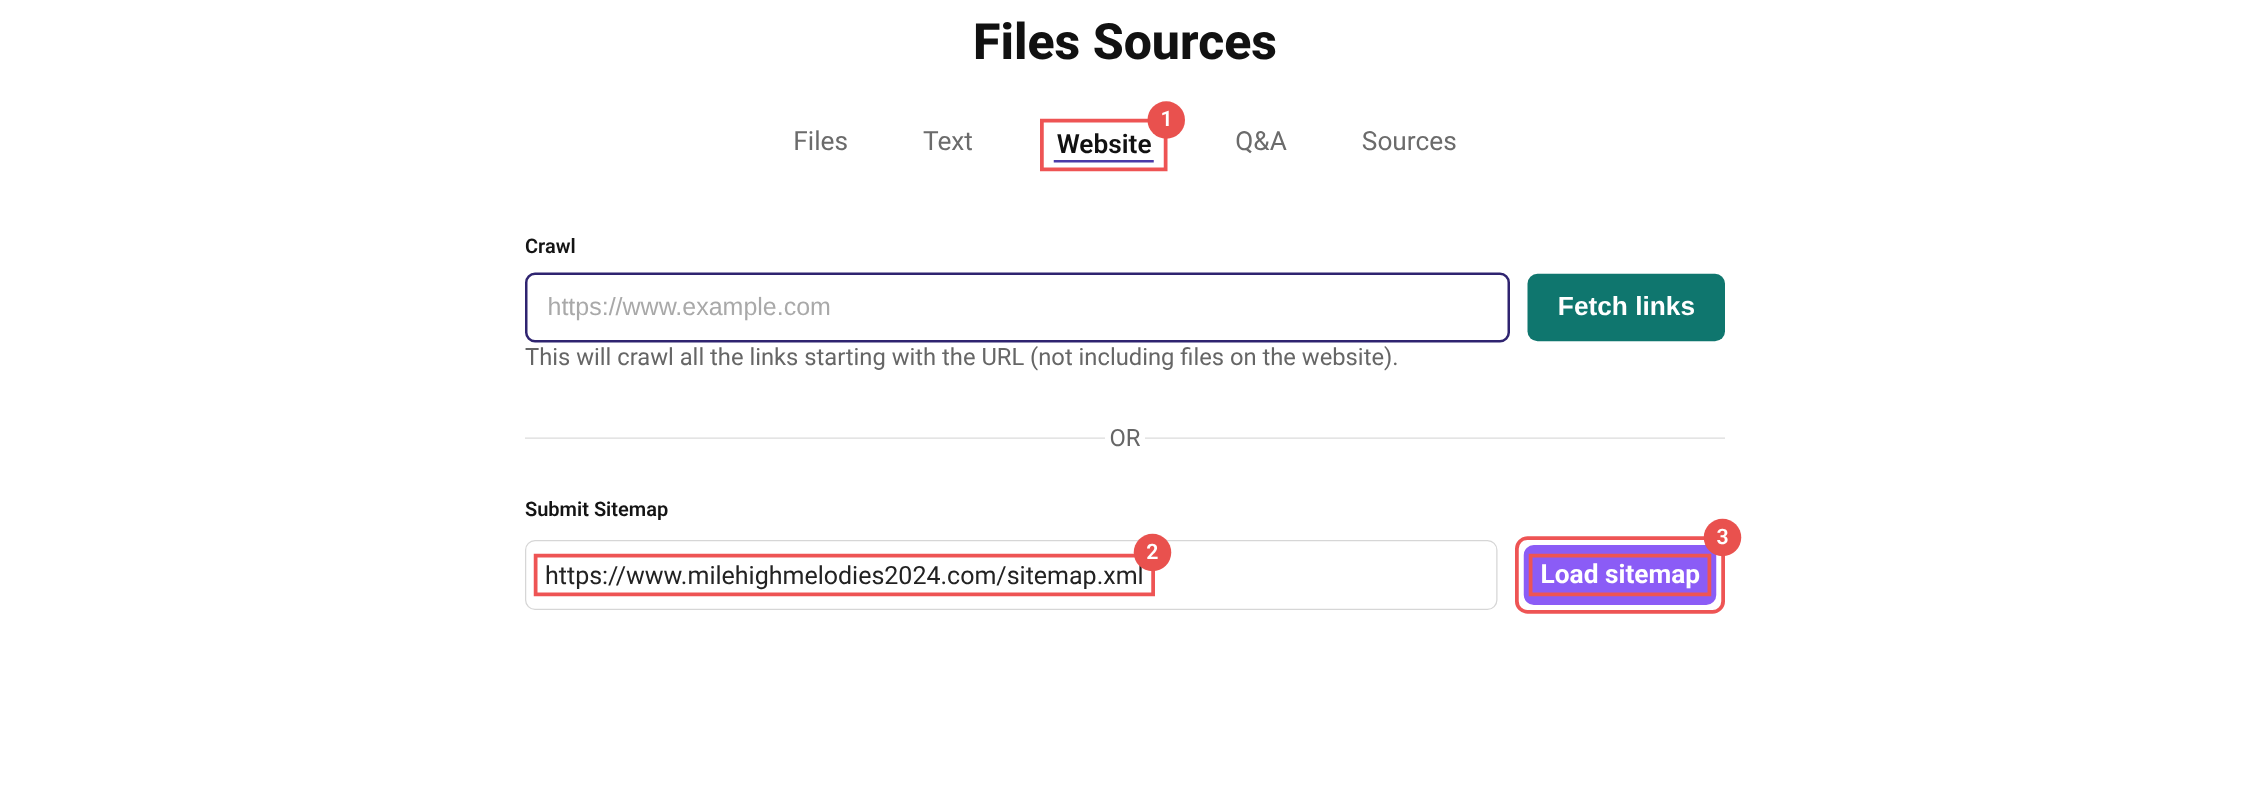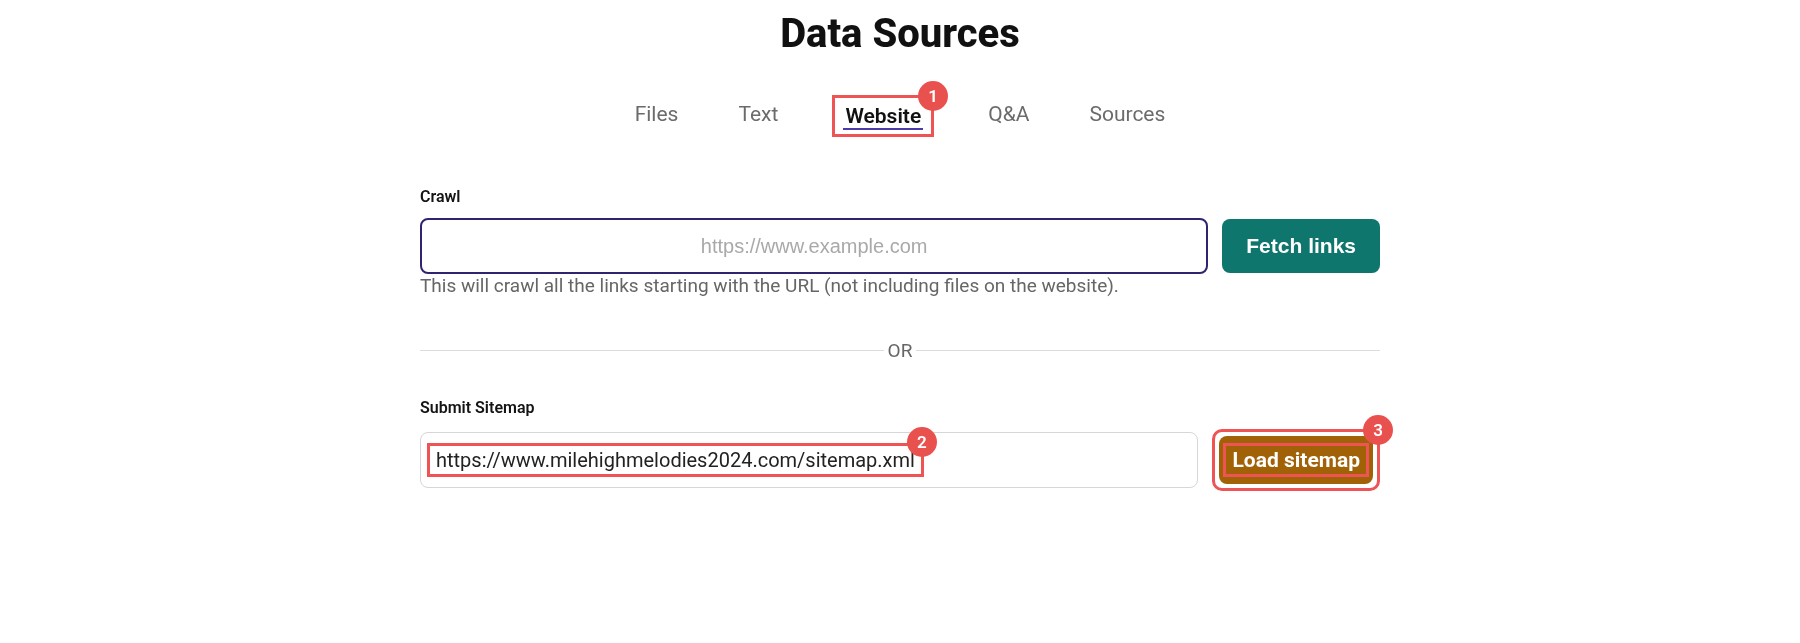--- a/index.html
+++ b/index.html
@@ -86,21 +86,20 @@
     }
     .crawl-input {
       flex: 1;
       height: 56px;
       border: 2px solid #2f2470;
       border-radius: 8px;
       padding: 0 16px;
       font-size: 20px;
       color: #222;
       outline: none;
-      text-align: center;
     }
     .crawl-input::placeholder {
       color: #a9a9a9;
     }
     .btn-primary {
       background: #0f766e;
       color: #ffffff;
       border: none;
       border-radius: 8px;
       height: 54px;
@@ -158,40 +157,40 @@
       position: relative;
       border: 3px solid #ee5454;
       padding: 4px;
       border-radius: 10px;
     }
     .load-btn-wrap .step-badge {
       top: -17px;
       right: -16px;
     }
     .btn-inner-box {
-      background: #a16207;
+      background: #8b5cf6;
       color: #ffffff;
       border-radius: 8px;
       height: 48px;
       padding: 0 4px;
       display: flex;
       align-items: center;
       justify-content: center;
     }
     .btn-inner-label {
       border: 3px solid #ee5454;
       padding: 2px 6px;
       font-size: 21px;
       font-weight: 700;
     }
   </style>
 </head>
 <body>
 
-<h1 class="page-title">Data Sources</h1>
+<h1 class="page-title">Files Sources</h1>
 
 <div class="tabs">
   <div class="tab">Files</div>
   <div class="tab">Text</div>
   <div class="tab active-box">
     <span>Website</span>
     <div class="step-badge">1</div>
   </div>
   <div class="tab">Q&amp;A</div>
   <div class="tab">Sources</div>

